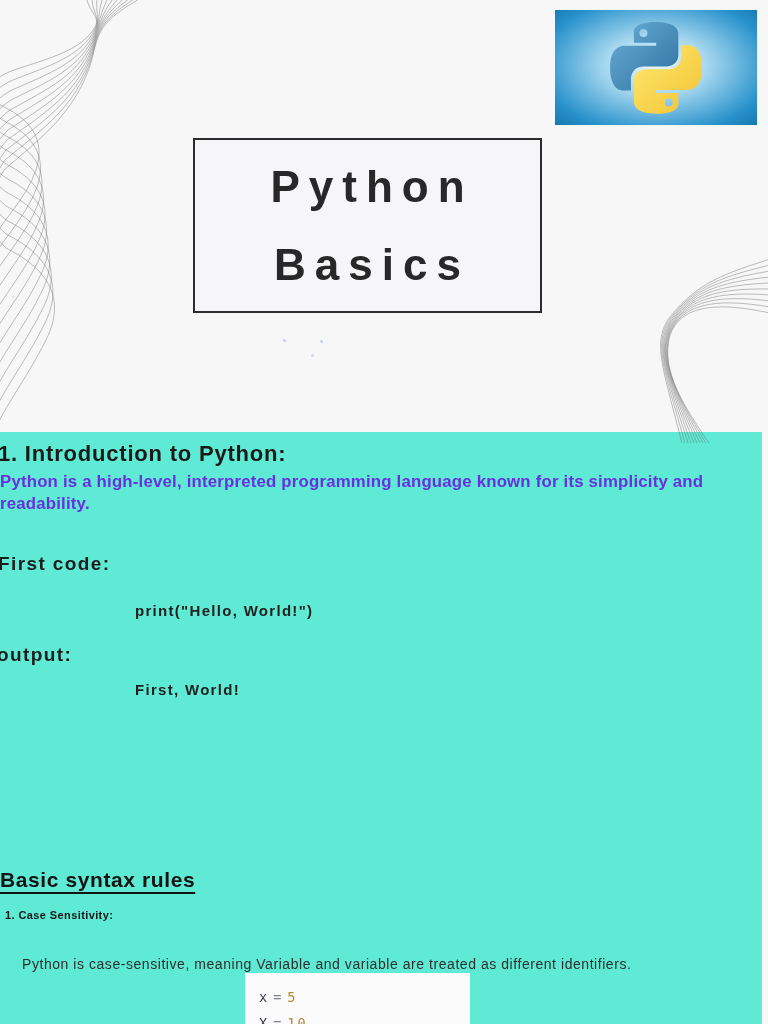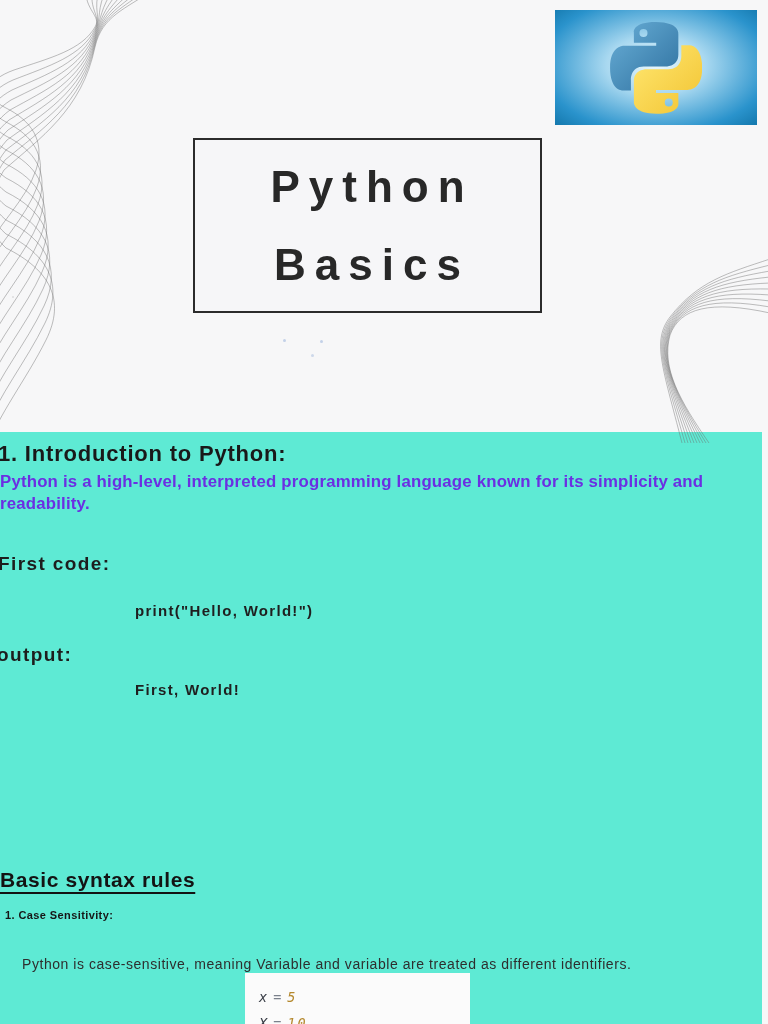--- a/index.html
+++ b/index.html
@@ -64,21 +64,21 @@
   .rule-body {
     top:501px; left:22px; width:746px;
     font-size:14px; font-weight:400; line-height:23px; letter-spacing:0.55px; color:#2e2e2e;margin-top:20px;
   }
   .code-box {
     top:541px; left:245px; width:225px; height:90px;
     background:#fbfbfb; padding:11px 0 0 14px;
   }
   .mono-line {
     font-family:"DejaVu Sans Mono", monospace;
-    font-size:13.5px; letter-spacing:2px; line-height:26px; color:#3c4049;font-style:italic;
+    font-size:13.5px; letter-spacing:2px; line-height:26px; color:#3c4049;
   }
   .tok-op  { color:#7b818c; margin:0 4px; }
   .tok-num { color:#b5892e; }
 </style>
 </head>
 <body>
 
 <svg class="deco deco-topleft" width="360" height="460" viewBox="0 0 360 460" aria-hidden="true">
   <path d="M86,-12 C84,10 102,16 95,27 C82,50 50,58 14,70 C-14,80 -18,96 6,108 C30,120 46,140 36,170 C26,200 -2,225 -14,250"></path>
   <path d="M93,-12 C88,10 102,16 95,29 C82,56 49,66 13,80 C-14,92 -18,109 6,122 C32,135 48,156 37,187 C26,218 -2,244 -14,270"></path>

